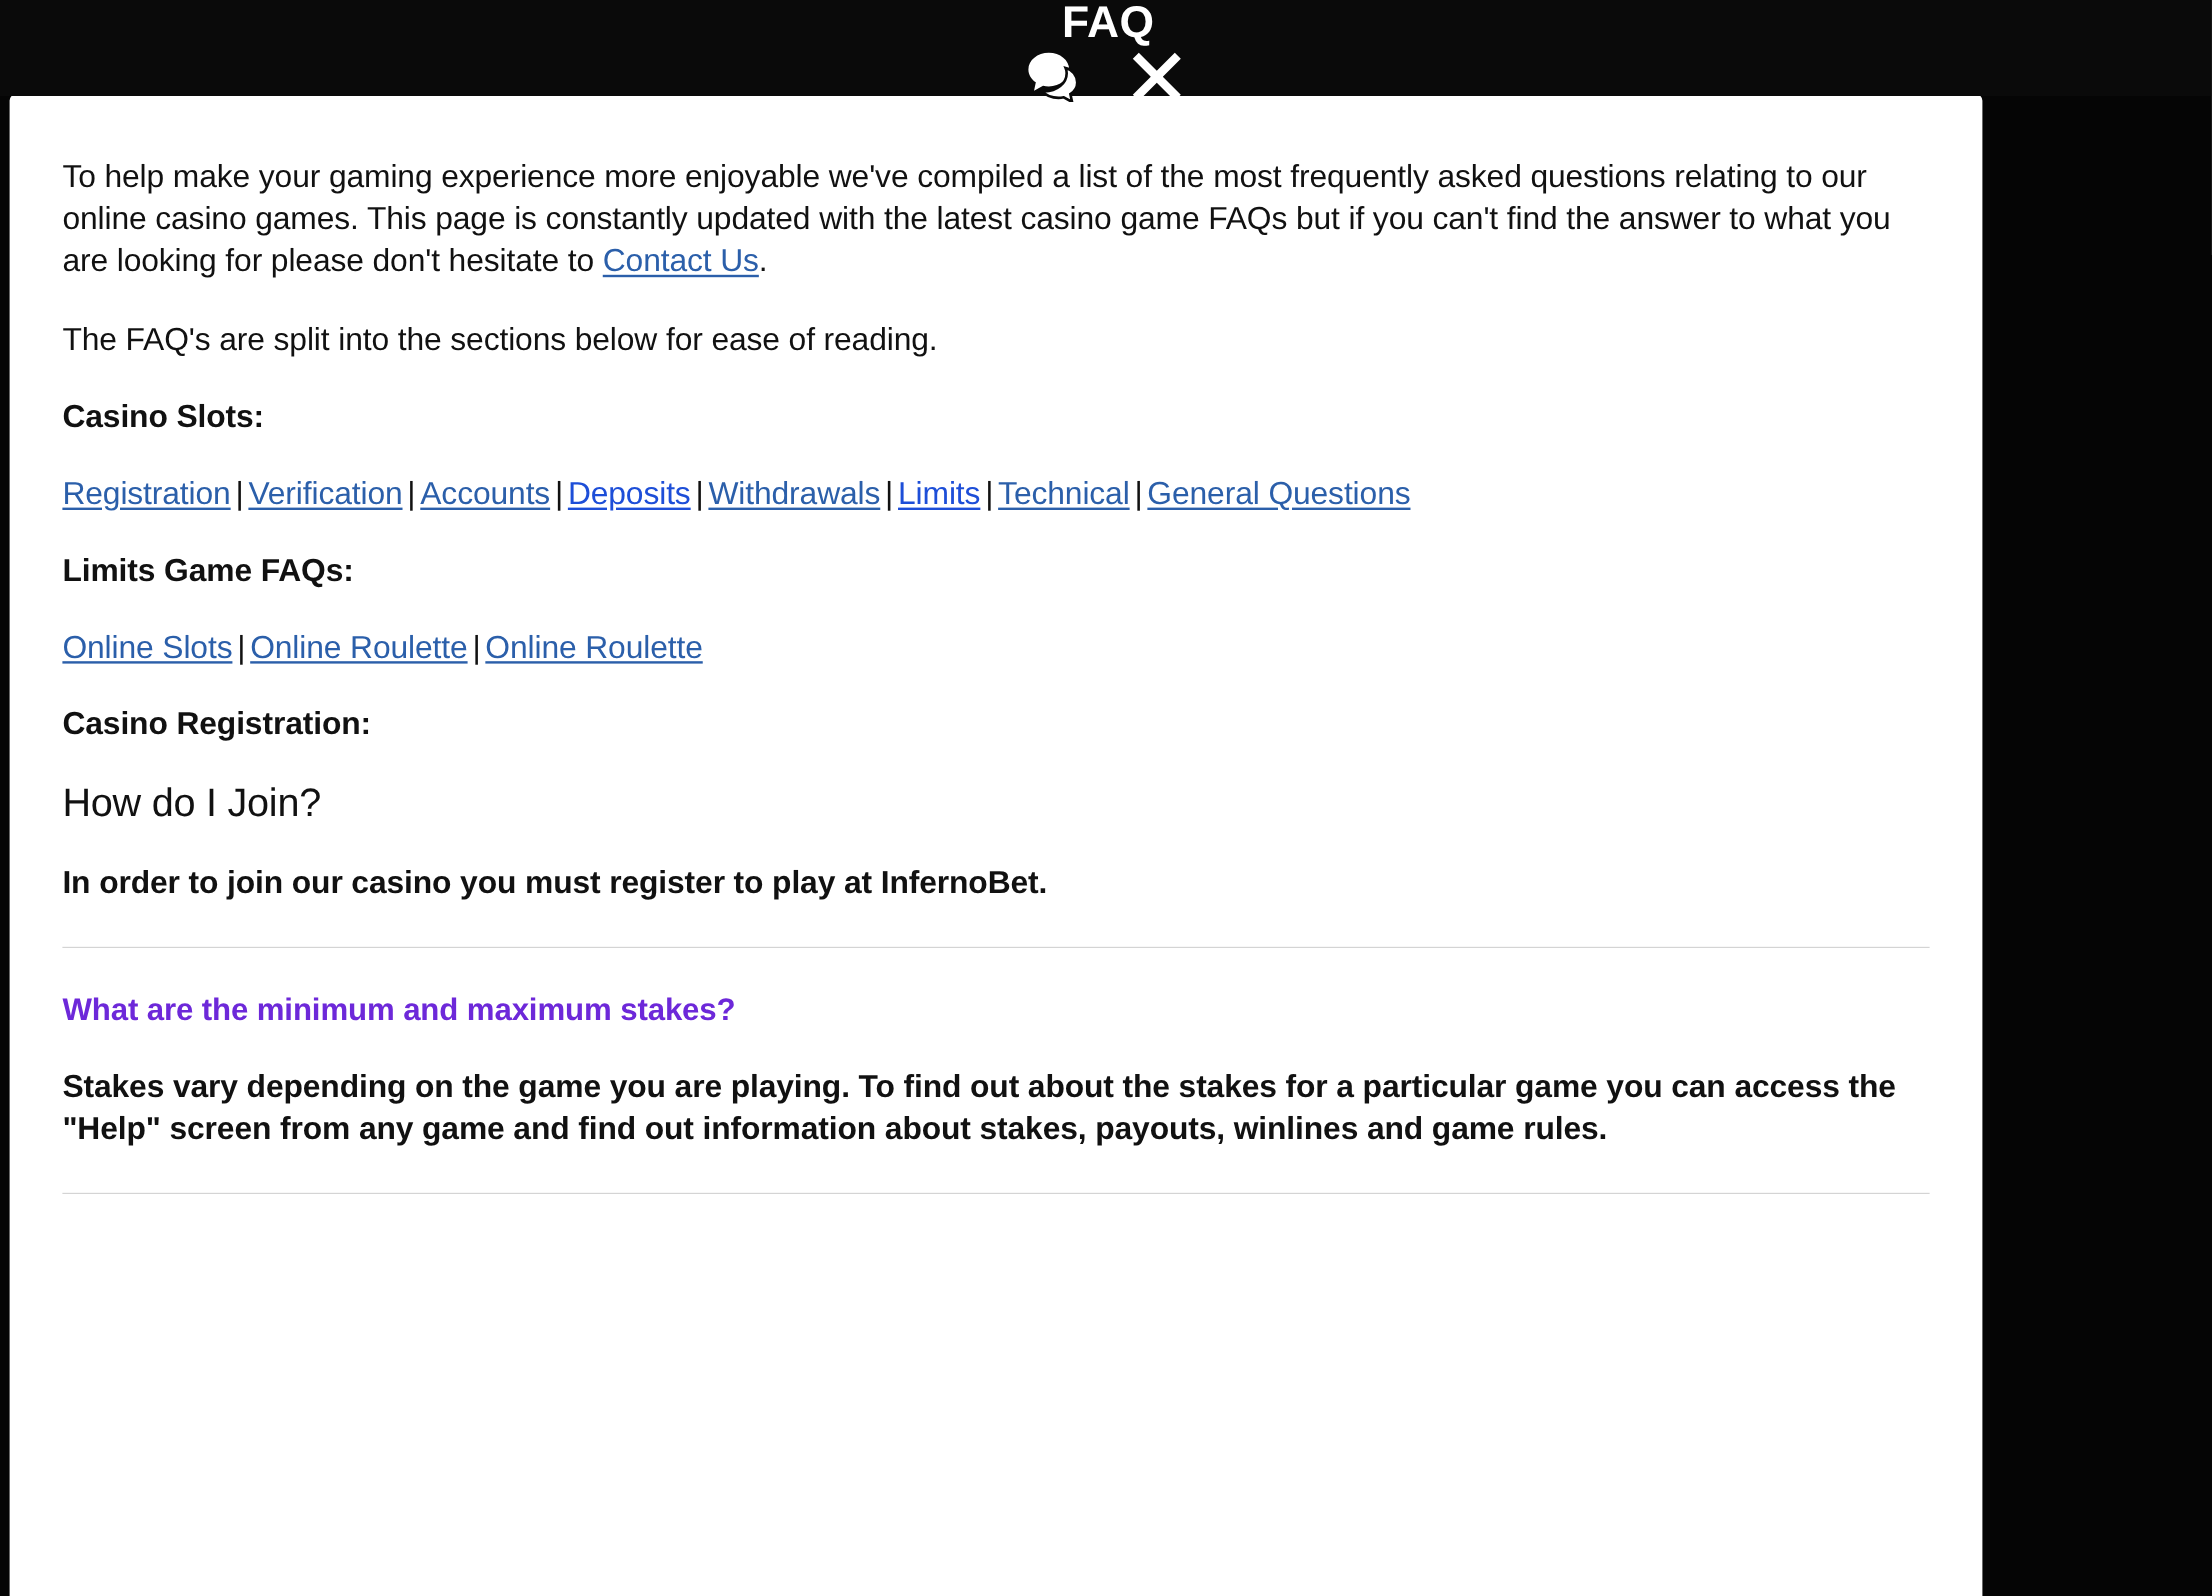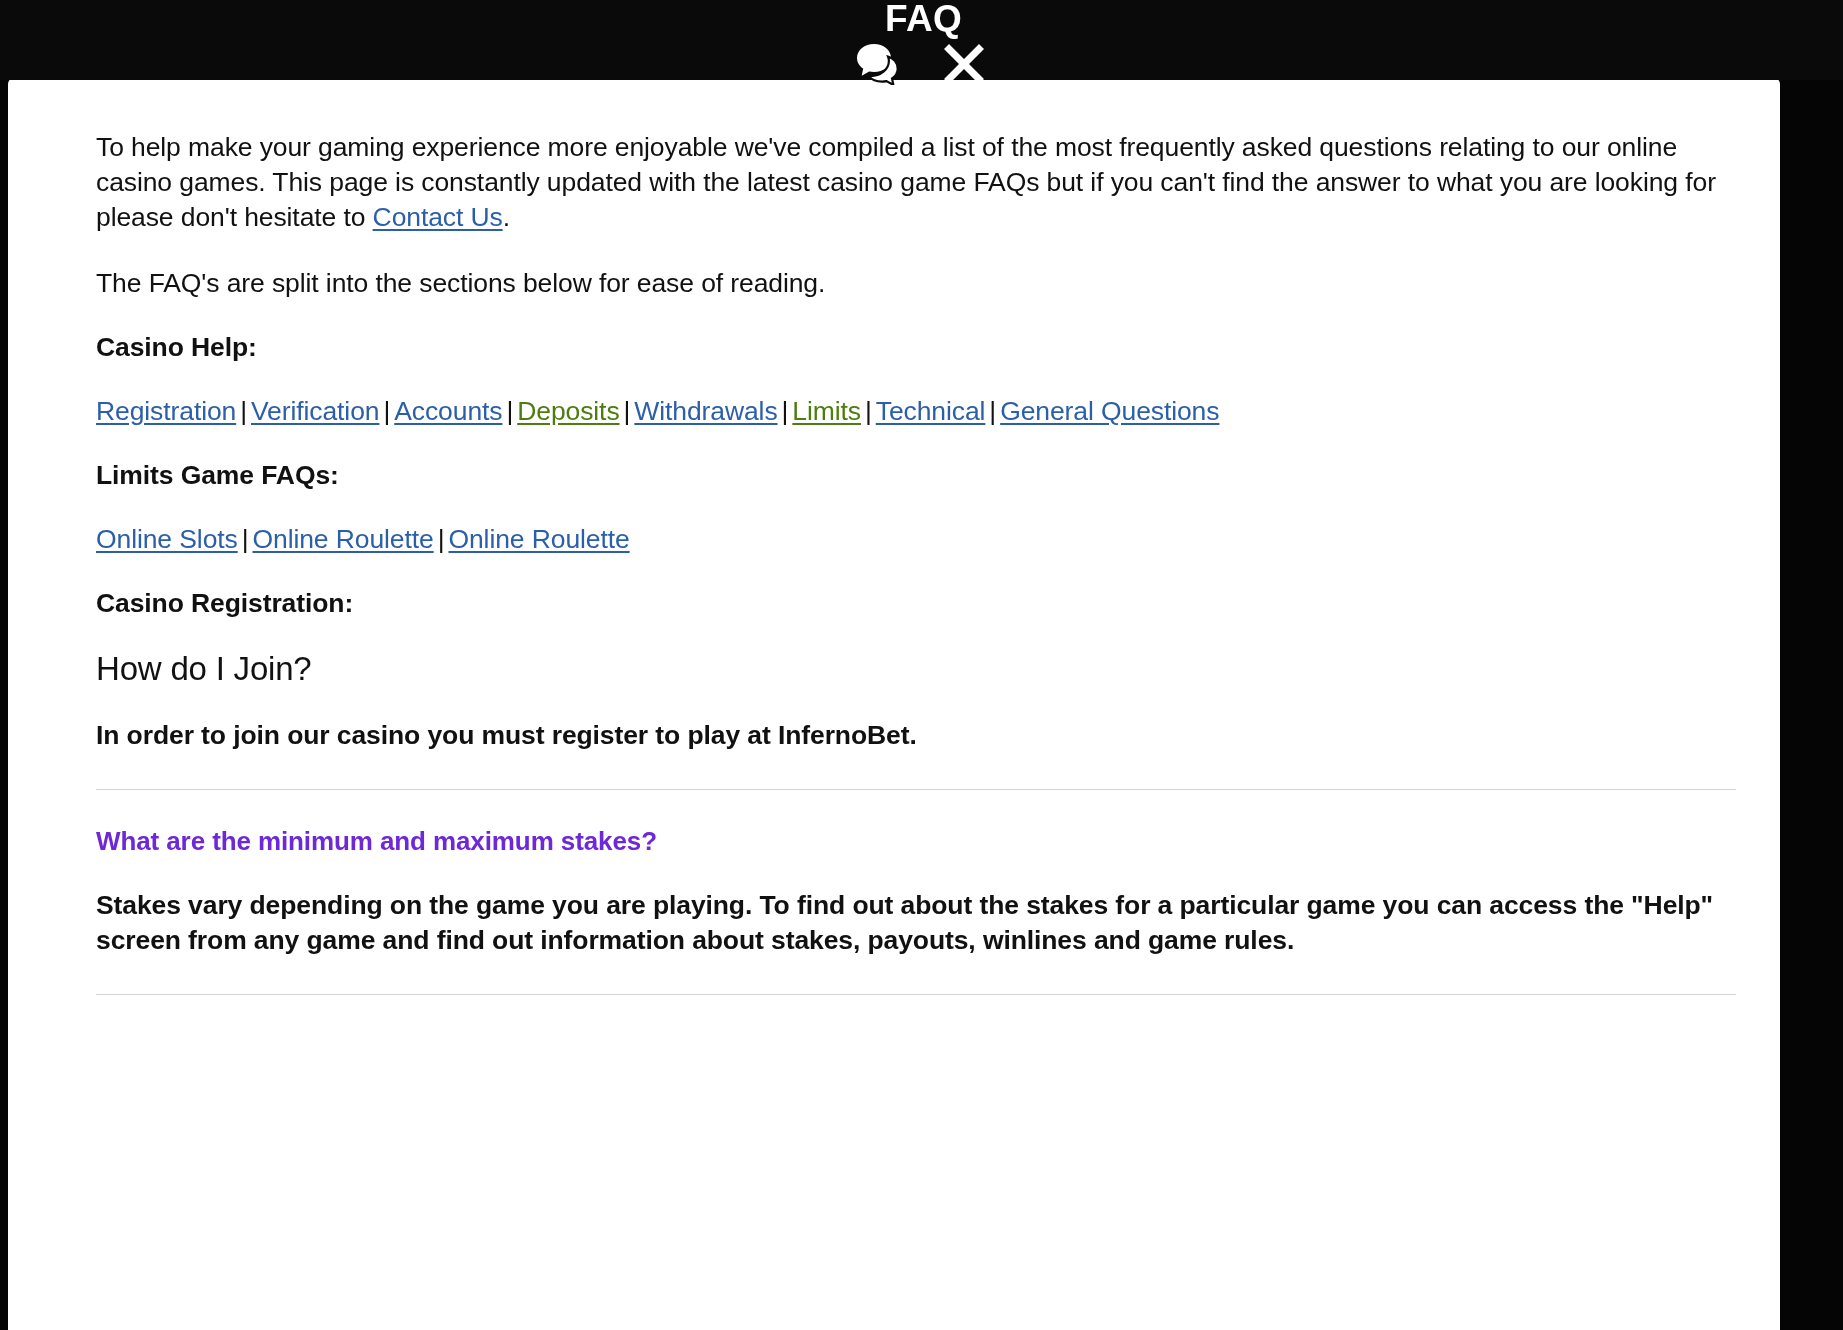--- a/index.html
+++ b/index.html
@@ -60,26 +60,25 @@
     cursor: pointer;
     padding: 0;
     line-height: 0;
   }
 
   
   .panel {
     position: absolute;
     top: 78px;
     left: 8px;
-    width: 1772px;
+    width: 1644px;
     height: 1252px;
     background: #ffffff;
     border-radius: 6px 6px 0 0;
     overflow: hidden;
-    padding-left: 44px;
   }
 
   .panel-inner {
     padding: 52px 44px 0 44px;
   }
 
   .content {
     max-width: 1745px;
   }
 
@@ -115,21 +114,21 @@
   }
 
   a.link {
     color: #2b5faa;
     text-decoration: underline;
     text-underline-offset: 3px;
     cursor: pointer;
   }
 
   a.link.visited {
-    color: #4d7c0f;
+    color: #1d4ed8;
     text-decoration: underline;
   }
 
   h2.q-big {
     font-size: 33px;
     font-weight: normal;
     color: #111111;
     margin-bottom: 30px;
     letter-spacing: -0.2px;
   }
@@ -176,21 +175,21 @@
   </div>
 
   <div class="panel">
     <div class="panel-inner">
       <div class="content">
 
         <p class="body-text"><span>To help make your gaming experience more enjoyable we've compiled a list of the most frequently asked questions relating to our online casino games. This page is constantly updated with the latest casino game FAQs but if you can't find the answer to what you are looking for please don't hesitate to </span><a class="link" href="#">Contact Us</a><span>.</span></p>
 
         <p class="body-text">The FAQ's are split into the sections below for ease of reading.</p>
 
-        <div class="section-label">Casino Help:</div>
+        <div class="section-label">Casino Slots:</div>
 
         <div class="link-row">
           <a class="link" href="#">Registration</a><span class="sep">|</span><a class="link" href="#">Verification</a><span class="sep">|</span><a class="link" href="#">Accounts</a><span class="sep">|</span><a class="link visited" href="#">Deposits</a><span class="sep">|</span><a class="link" href="#">Withdrawals</a><span class="sep">|</span><a class="link visited" href="#">Limits</a><span class="sep">|</span><a class="link" href="#">Technical</a><span class="sep">|</span><a class="link" href="#">General Questions</a>
         </div>
 
         <div class="section-label">Limits Game FAQs:</div>
 
         <div class="link-row">
           <a class="link" href="#">Online Slots</a><span class="sep">|</span><a class="link" href="#">Online Roulette</a><span class="sep">|</span><a class="link" href="#">Online Roulette</a>
         </div>

